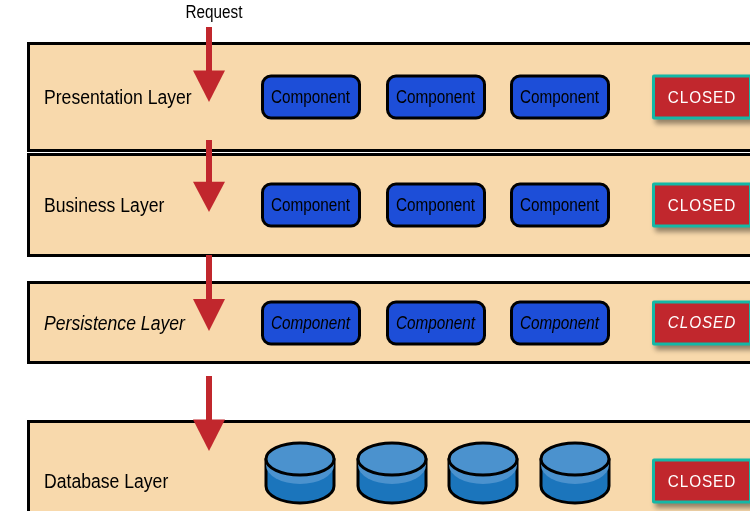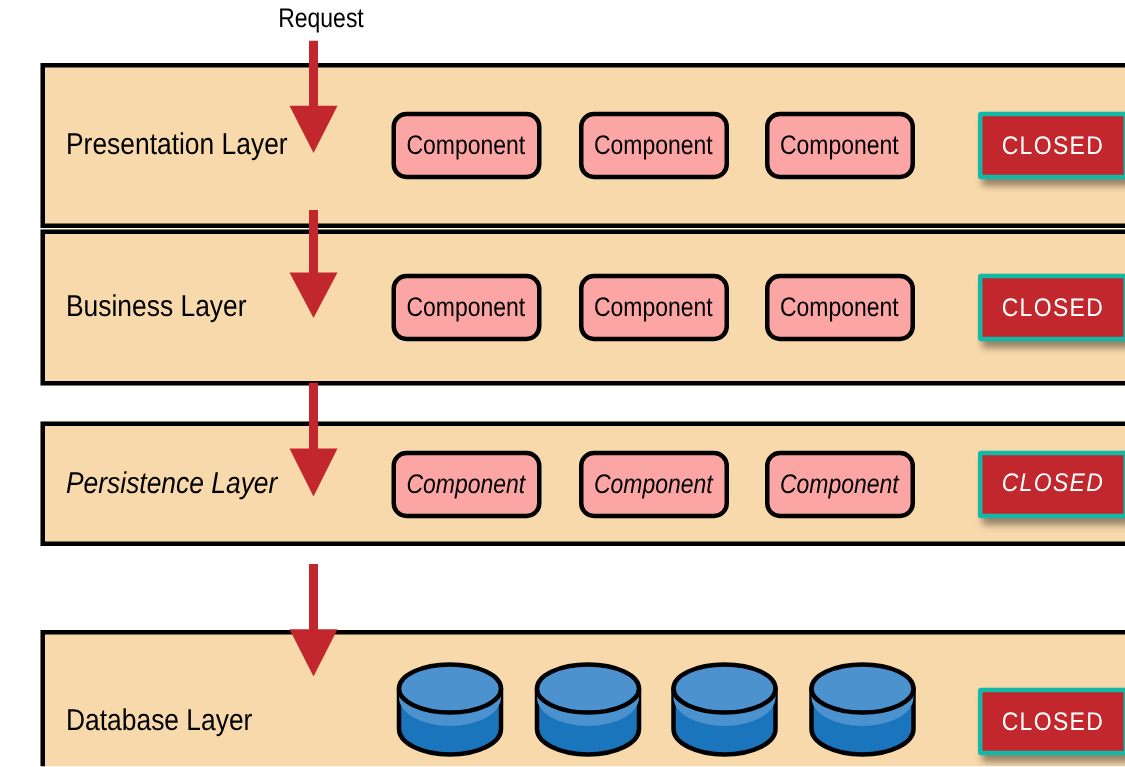--- a/index.html
+++ b/index.html
@@ -54,21 +54,21 @@
     color: #000000;
     white-space: nowrap;
   }
 
   .component {
     position: absolute;
     top: 50%;
     transform: translateY(-50%);
     width: 100px;
     height: 45px;
-    background: #fca5a5;
+    background: #1d4ed8;
     border: 3px solid #000000;
     border-radius: 10px;
     box-sizing: border-box;
     display: flex;
     align-items: center;
     justify-content: center;
   }
   .c1 { left: 231px; }
   .c2 { left: 356px; }
   .c3 { left: 480px; }

